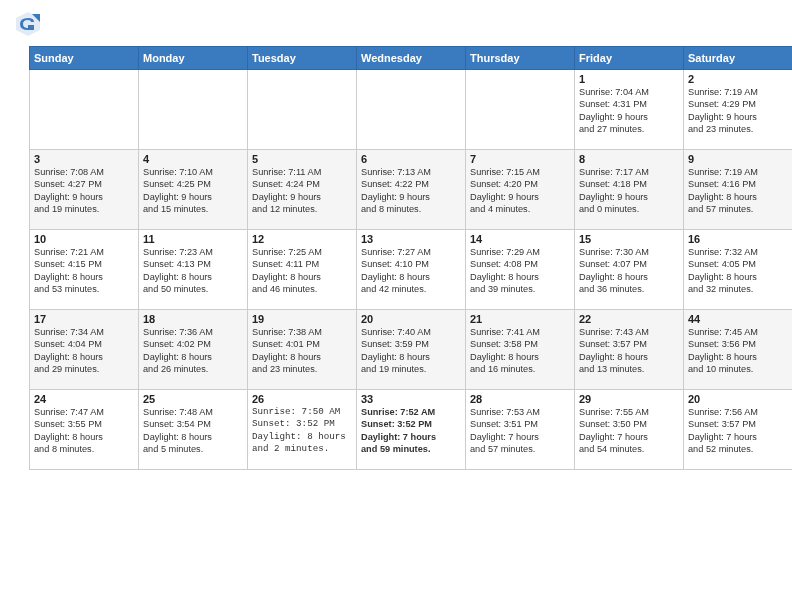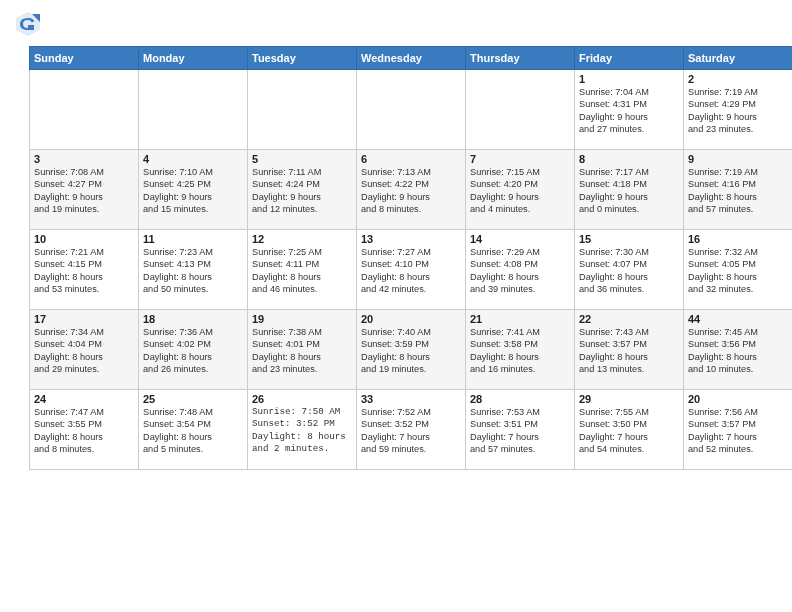--- a/index.html
+++ b/index.html
@@ -316,21 +316,21 @@
           </td>
           <td>
             <span class="day-num">26</span>
             <div class="day-info" style="white-space: pre-line; font-family: Liberation Mono, monospace;">Sunrise: 7:50 AM
 Sunset: 3:52 PM
 Daylight: 8 hours
 and 2 minutes.</div>
           </td>
           <td>
             <span class="day-num">33</span>
-            <div class="day-info" style="white-space: pre-line;">Sunrise: 7:52 AM
+            <div class="day-info" style="white-space: pre-line; font-weight: bold;">Sunrise: 7:52 AM
 Sunset: 3:52 PM
 Daylight: 7 hours
 and 59 minutes.</div>
           </td>
           <td>
             <span class="day-num">28</span>
             <div class="day-info" style="white-space: pre-line;">Sunrise: 7:53 AM
 Sunset: 3:51 PM
 Daylight: 7 hours
 and 57 minutes.</div>

